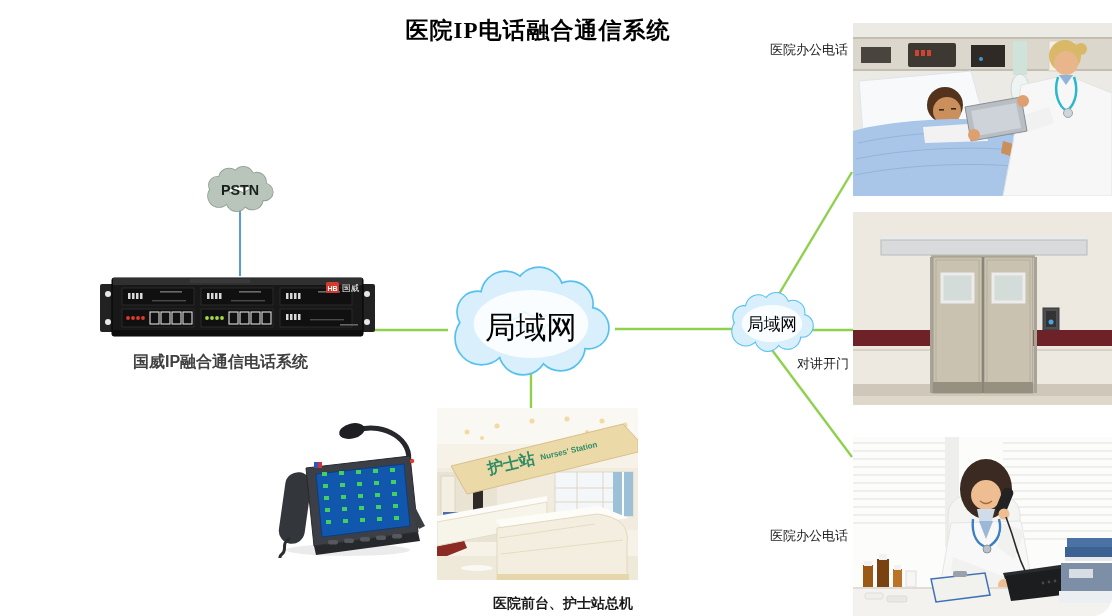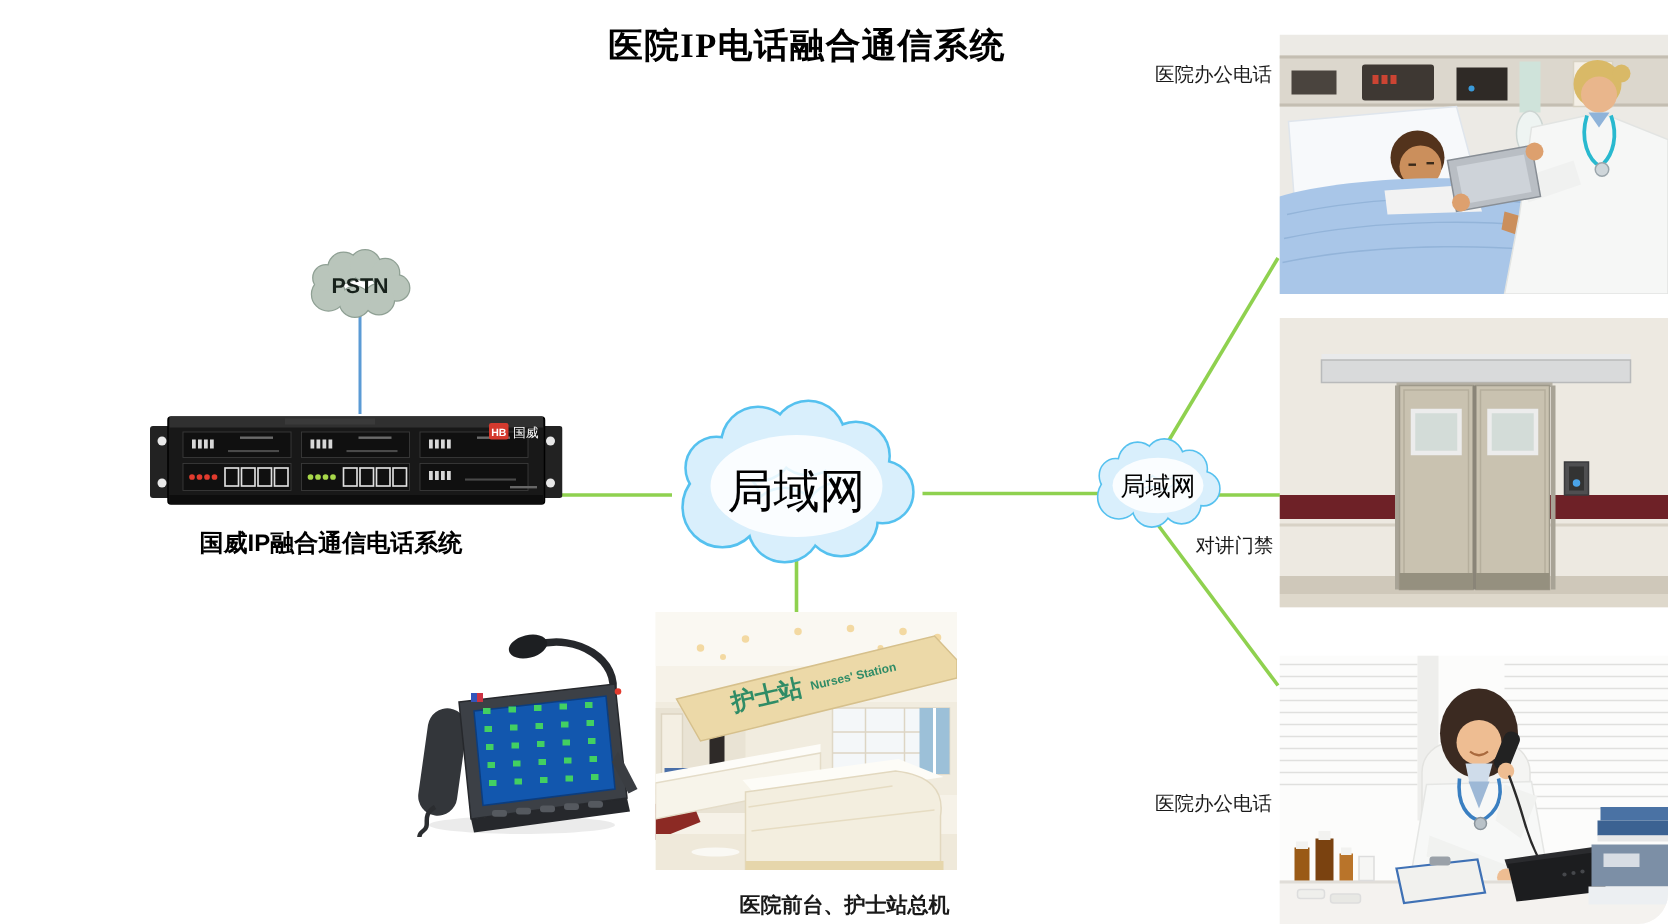--- a/index.html
+++ b/index.html
@@ -2,21 +2,21 @@
 <html><head>
 <meta charset="utf-8">
 <style>
   html,body{margin:0;padding:0;background:#fff;}
   #canvas{position:relative;width:1112px;height:616px;background:#fff;overflow:hidden;
           font-family:"Liberation Sans","DejaVu Sans",sans-serif;border-radius:20px;}
   .abs{position:absolute;}
   #title{left:0;top:15px;width:1076px;text-align:center;font-family:"Liberation Serif","DejaVu Serif",serif;
          font-size:23px;font-weight:bold;color:#000;letter-spacing:1px;}
   .lbl{font-size:13px;color:#1a1a1a;white-space:nowrap;}
-  #pbx-caption{left:133px;top:352px;font-size:16px;font-weight:bold;color:#000000;}
+  #pbx-caption{left:133px;top:352px;font-size:16px;font-weight:bold;color:#404040;}
   #lbl-frontdesk{left:468px;top:595px;font-size:14px;font-weight:bold;color:#1a1a1a;padding-left:25px;}
   #solution{left:5px;top:584px;font-size:19px;font-weight:600;color:#ff2600;white-space:nowrap;}
   #lines{left:0;top:0;pointer-events:none;}
   svg text{font-family:"Liberation Sans","DejaVu Sans",sans-serif;}
   .cloud-label{font-weight:400;fill:#000;}
 </style>
 </head>
 <body>
 
 <div id="canvas">
@@ -184,21 +184,21 @@
         <circle cx="128" cy="38" r="22"></circle>
         <circle cx="146" cy="62" r="20"></circle>
       <circle cx="118" cy="80" r="24"></circle>
         <circle cx="80" cy="84" r="24"></circle>
     </g>
     <ellipse cx="88" cy="58" rx="58" ry="34" fill="#ffffff" opacity="0.85"></ellipse>
     <text x="88" y="70" text-anchor="middle" font-size="32" class="cloud-label">局域网</text>
   </svg>
 
   <div class="abs lbl" style="left:770px;top:41px;">医院办公电话</div>
-  <div class="abs lbl" style="left:797px;top:355px;">对讲门禁</div>
+  <div class="abs lbl" style="left:797px;top:355px;">对讲开门</div>
   <div class="abs lbl" style="left:770px;top:527px;">医院办公电话</div>
   <div id="lbl-frontdesk" class="abs">医院前台、护士站总机</div>
 
   <svg class="abs" style="left:853px;top:23px;" width="259" height="173" viewBox="0 0 259 173" preserveAspectRatio="none">
     <rect width="259" height="173" fill="#eceae5"></rect>
     <rect x="0" y="14" width="259" height="34" fill="#dcd7cd"></rect>
     <rect x="0" y="14" width="259" height="2" fill="#c4beb2"></rect>
       <rect x="0" y="46" width="259" height="2" fill="#c4beb2"></rect>
     <rect x="8" y="24" width="30" height="16" fill="#4a443e"></rect>
     <rect x="55" y="20" width="48" height="24" rx="2" fill="#3e3833"></rect>

